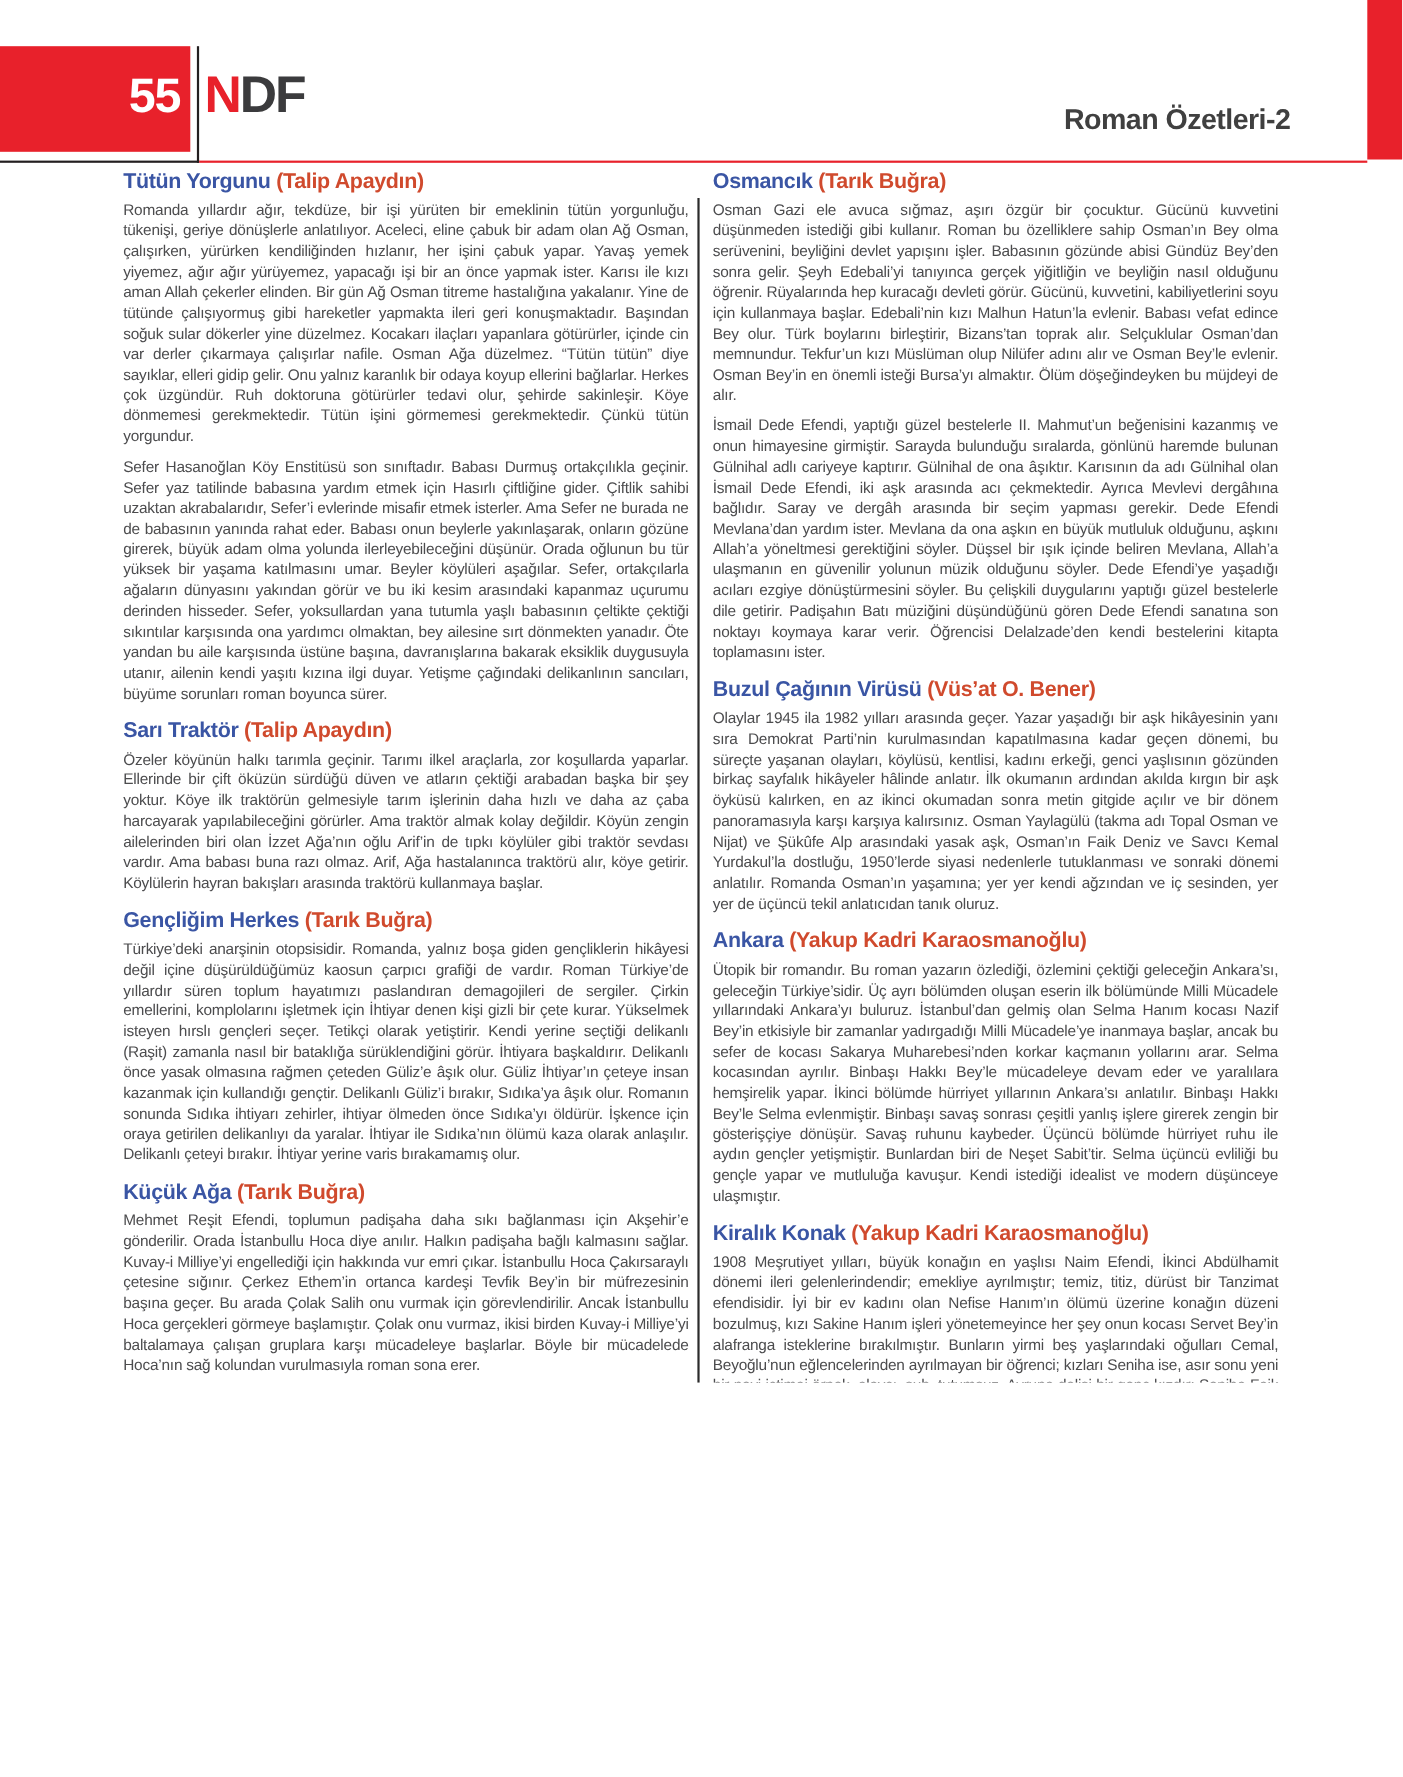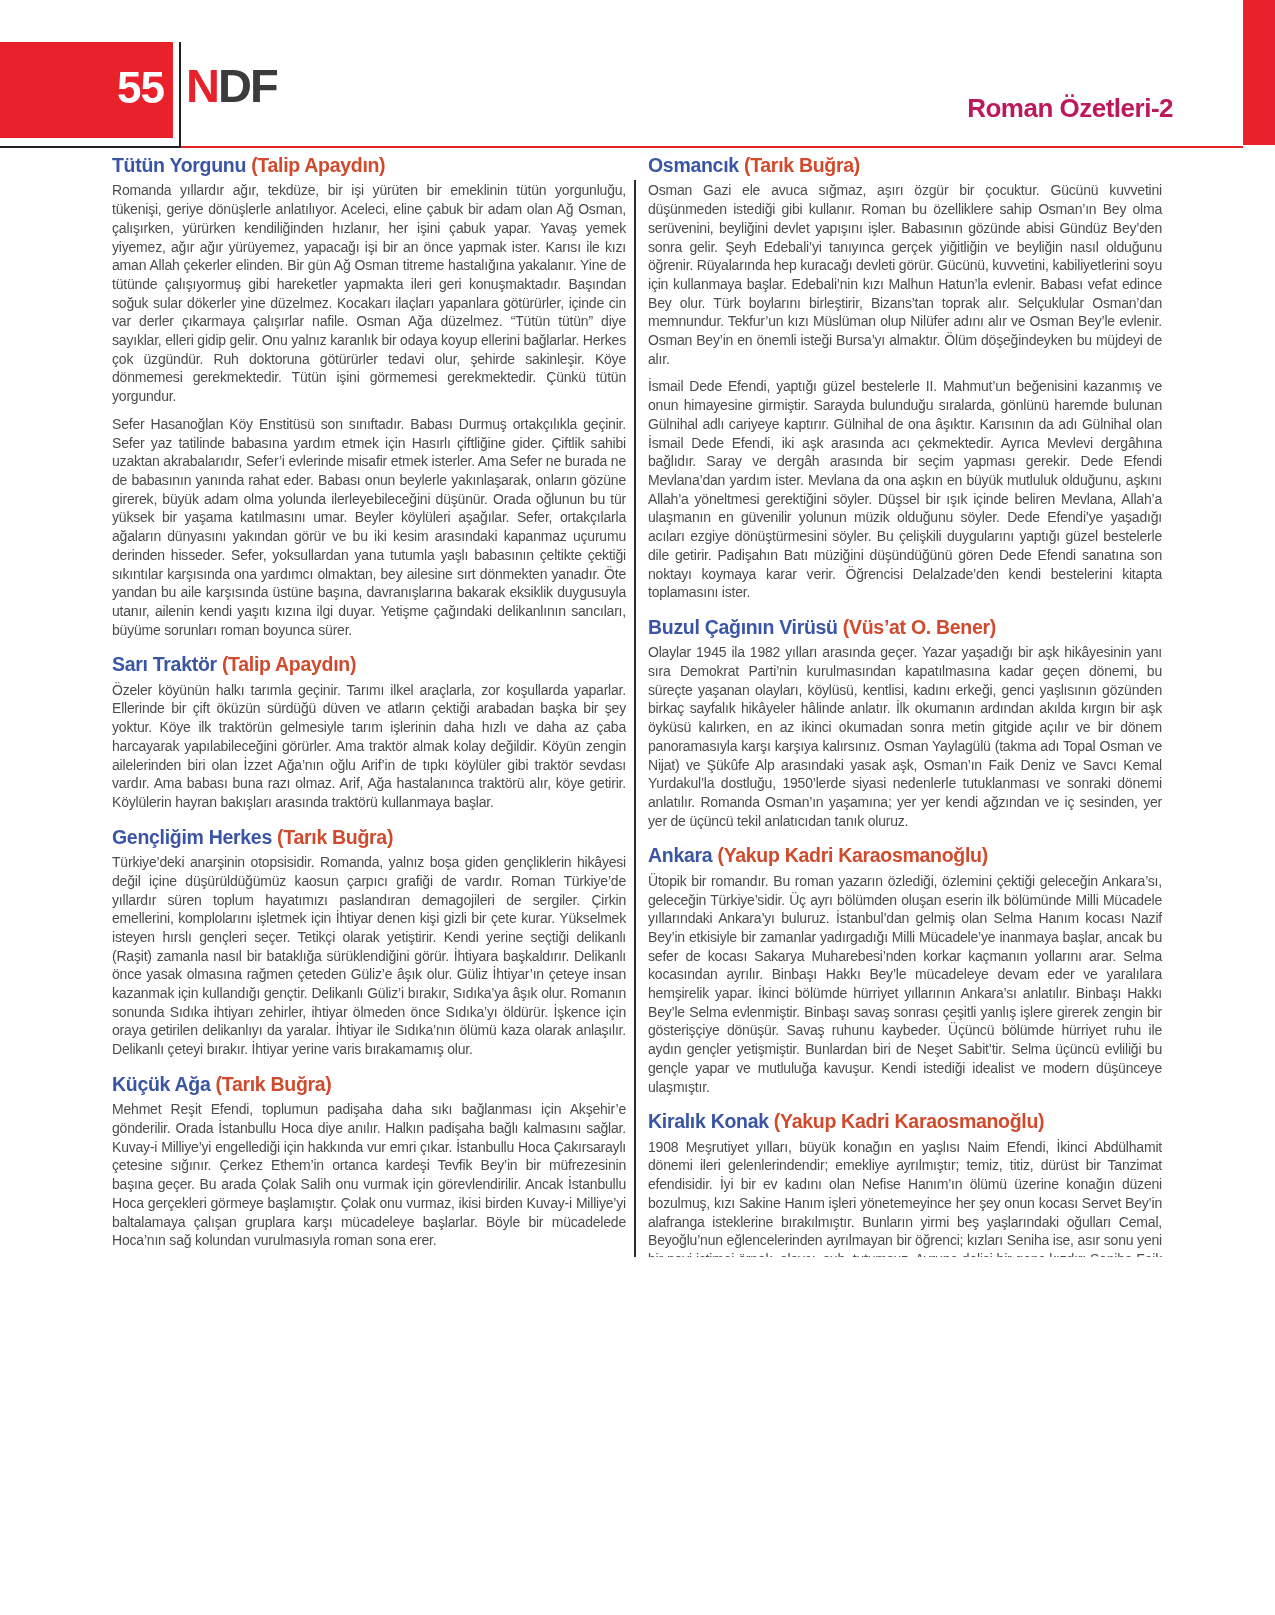--- a/index.html
+++ b/index.html
@@ -17,21 +17,21 @@
   .header-vline { position:absolute; left:179px; top:42px; width:2px; height:106px; background:#231f20; }
   .header-hline-left { position:absolute; left:0; top:146px; width:181px; height:2px; background:#231f20; }
   .header-redline { position:absolute; left:181px; top:146px; width:1062px; height:2px; background:#e8212b; }
   .logo-ndf {
     position:absolute; left:186px; top:62px; font-size:47px; font-weight:bold;
     letter-spacing:-2px; color:#3b3b3d; line-height:1;
   }
   .logo-ndf .n { color:#e8212b; }
   .header-title {
     position:absolute; right:102px; top:93px; font-size:26px; font-weight:bold;
-    color:#be185d; letter-spacing:-0.5px;
+    color:#404040; letter-spacing:-0.5px;
   }
   .corner-bar-top { position:absolute; right:0; top:0; width:32px; height:145px; background:#e8212b; }
   .corner-bar-bottom { position:absolute; right:0; top:1528px; width:35px; height:87px; background:#e8212b; }
 
   
   .col {
     position:absolute; top:152px; width:514px;
     color:#4c4c4e; font-size:14px; line-height:18.7px;
     letter-spacing:-0.2px; text-align:justify;
   }

